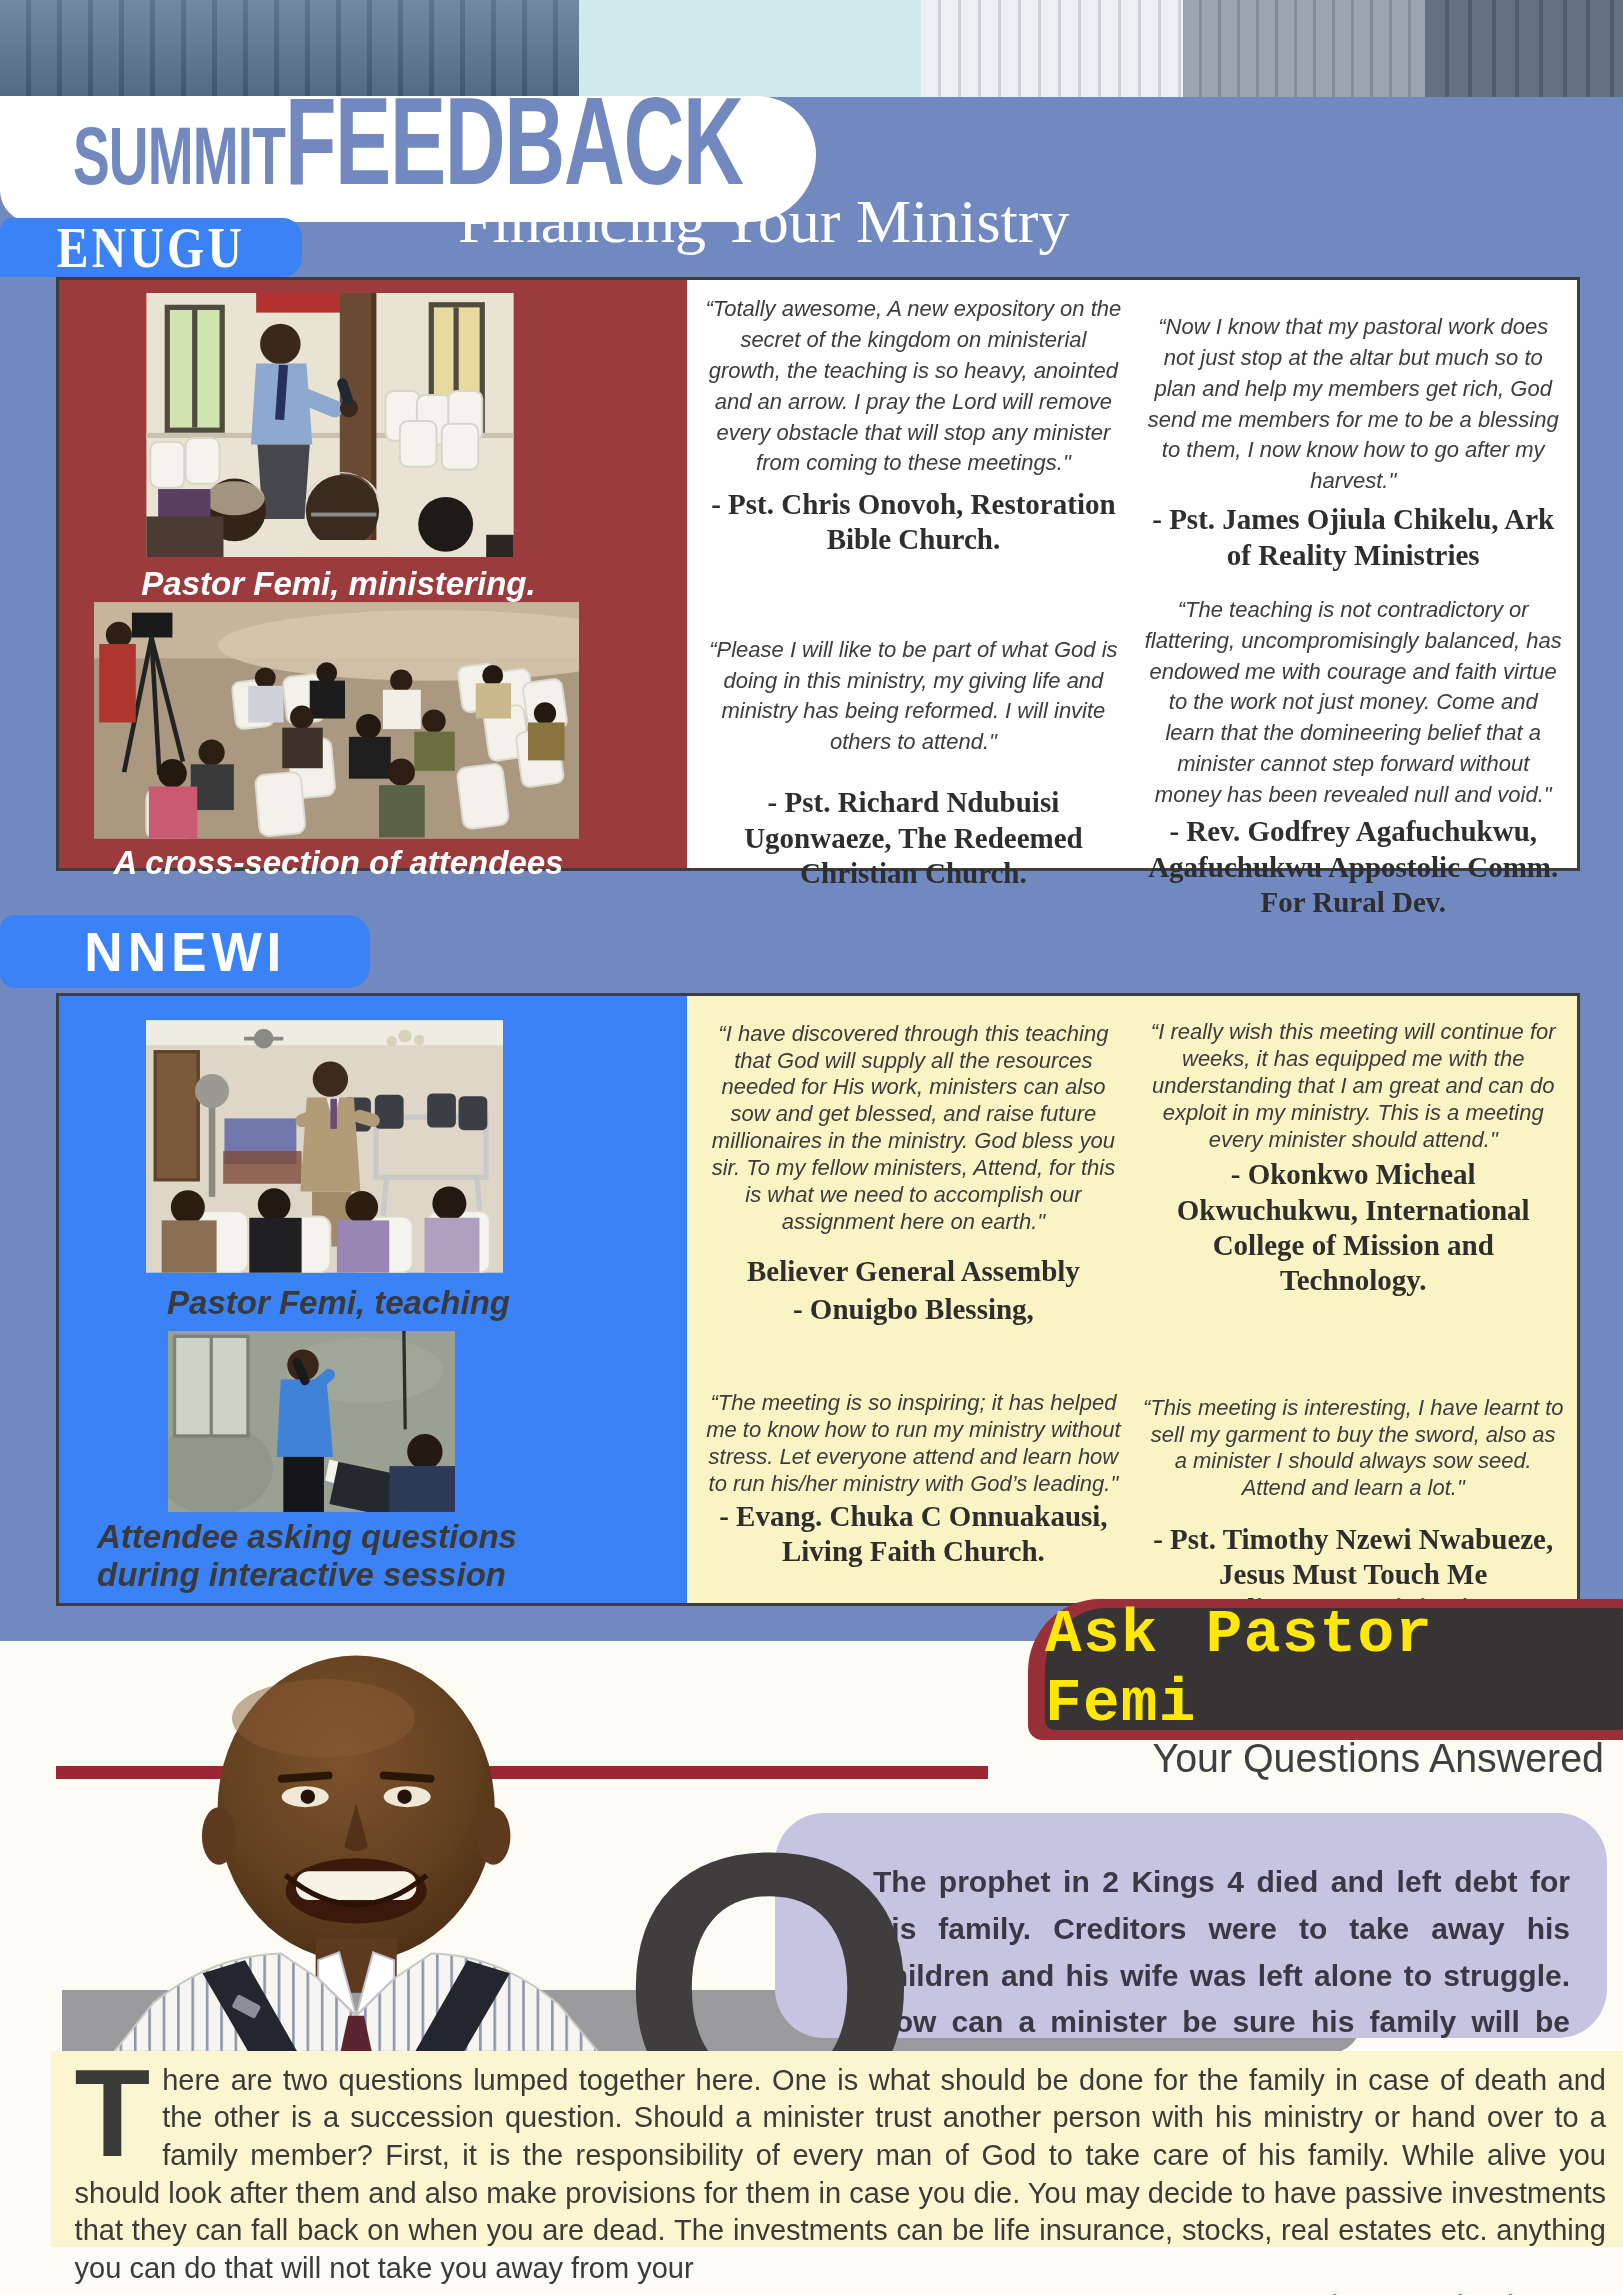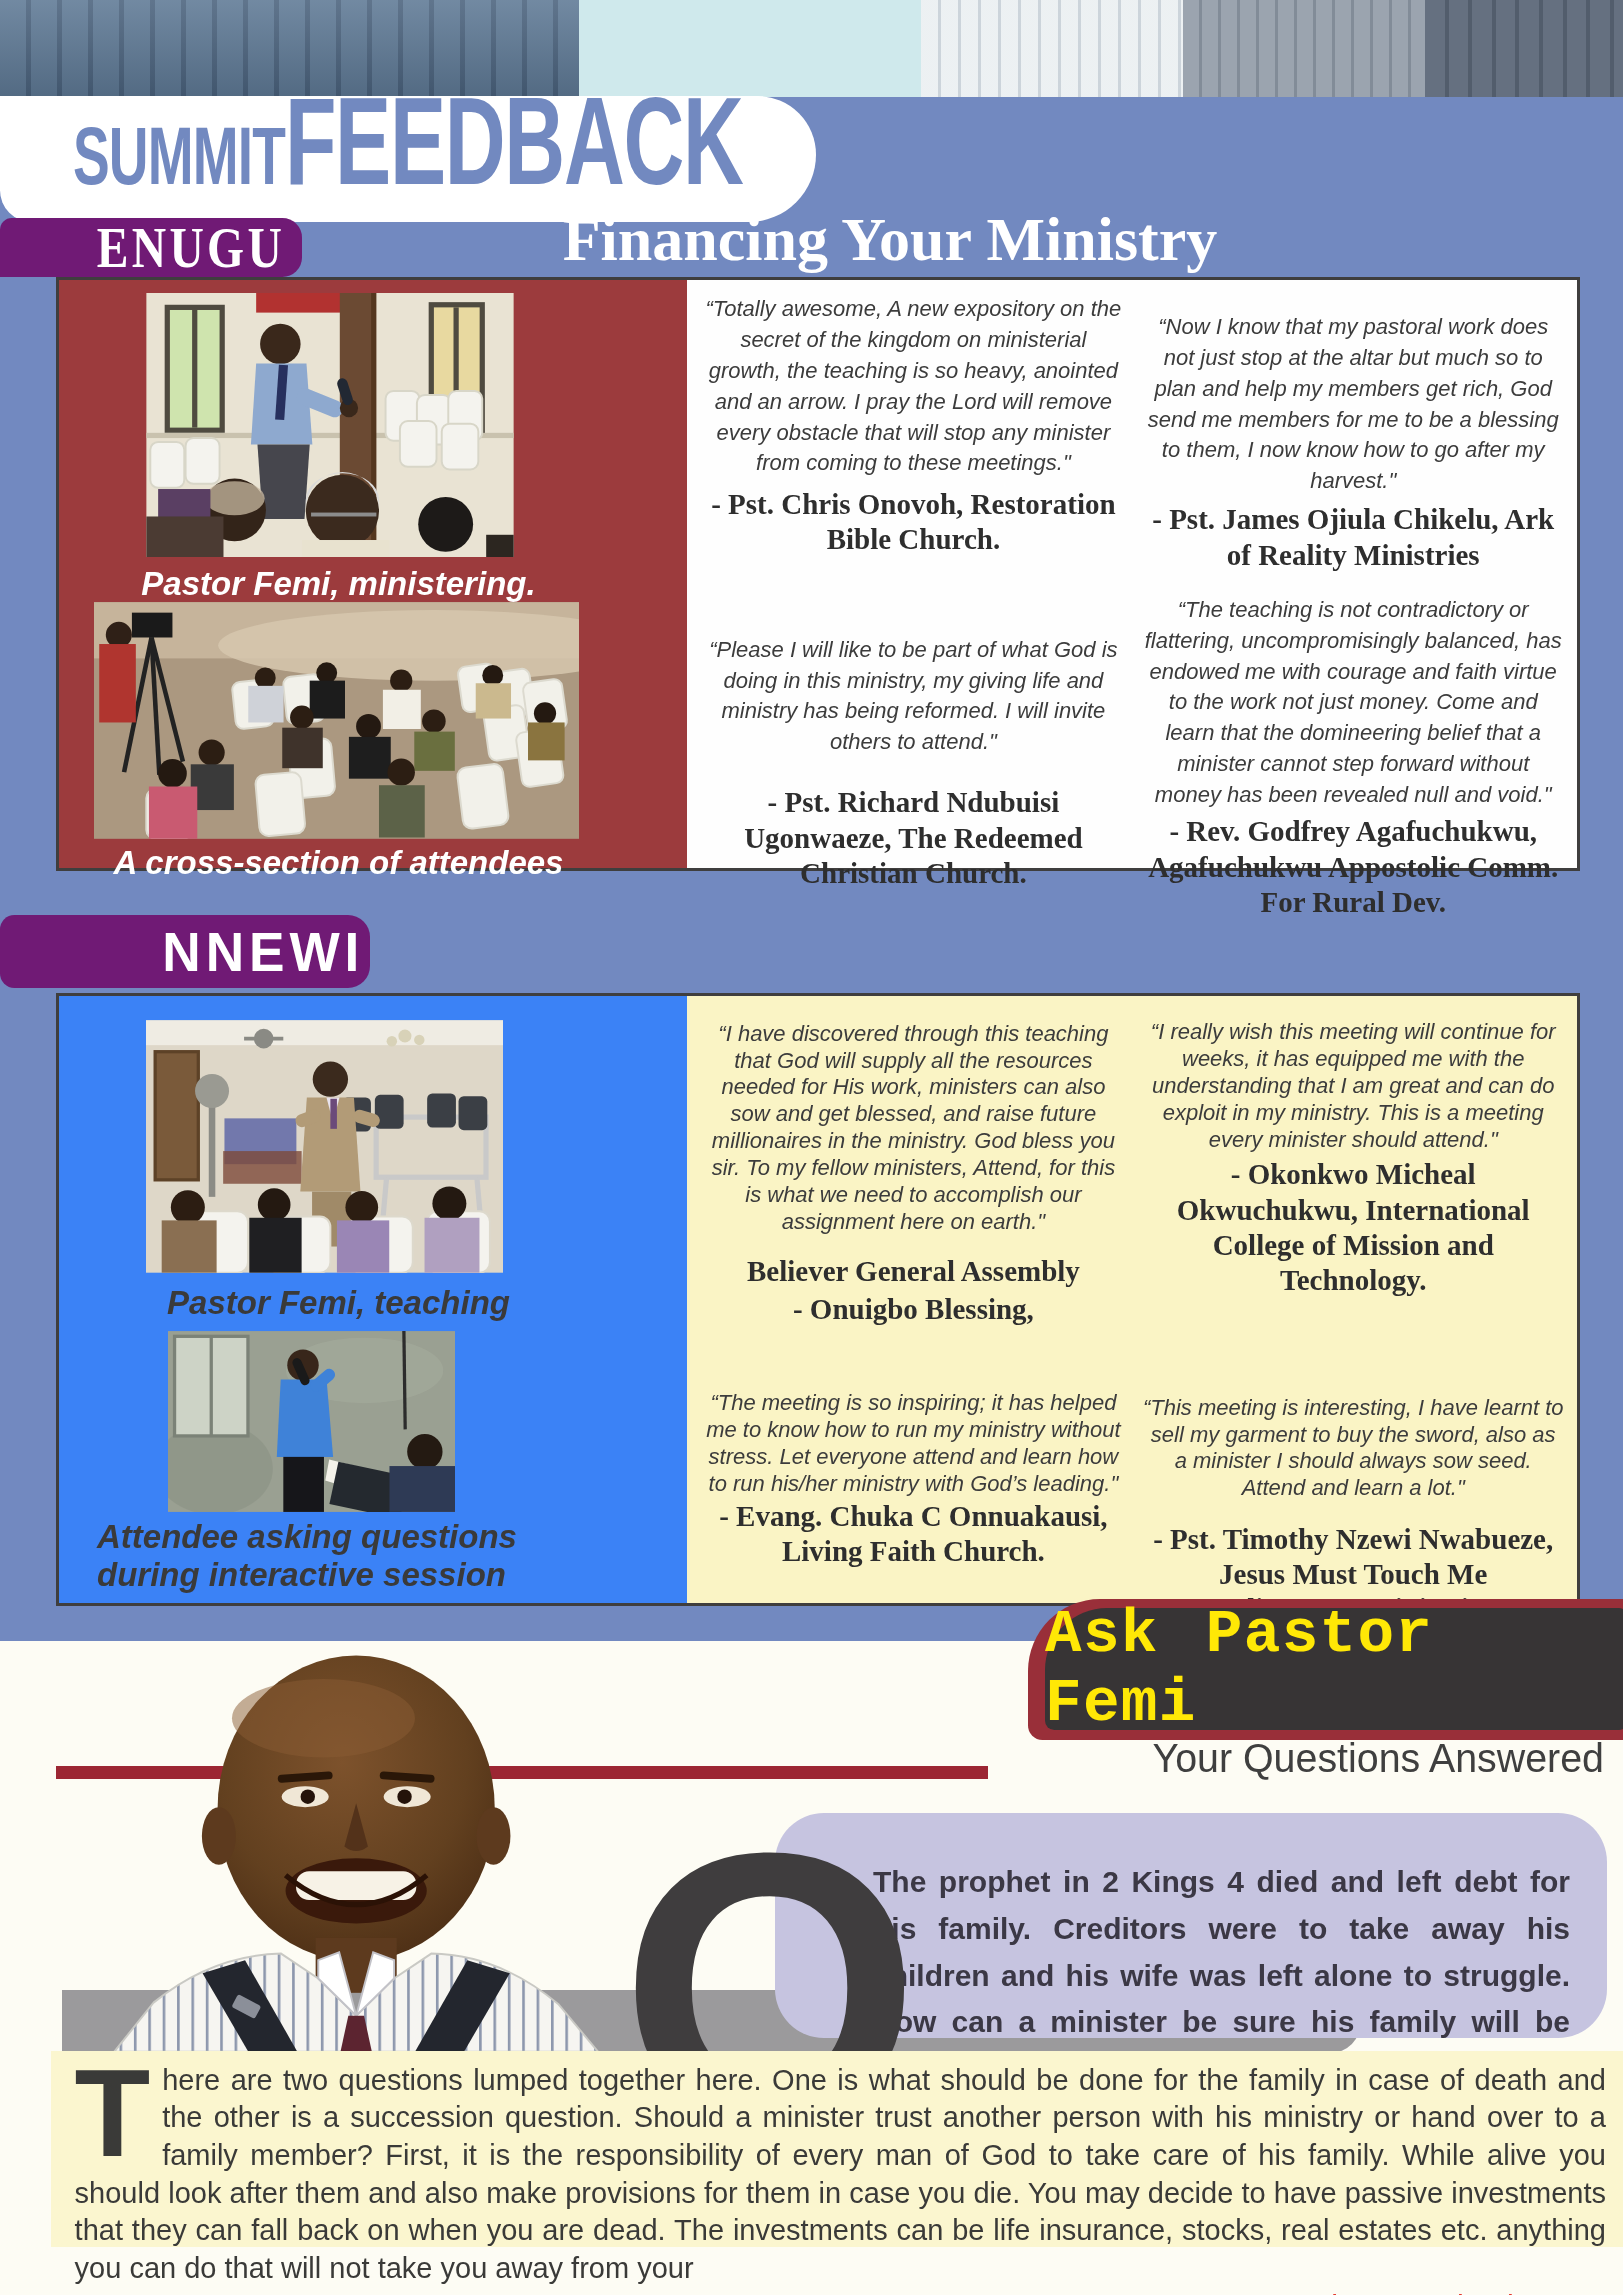--- a/index.html
+++ b/index.html
@@ -20,29 +20,29 @@
       background:repeating-linear-gradient(90deg,#657080 0 19.6px,#525d6c 19.6px 23.6px);}
 
   
   .banner{position:absolute;left:0;top:96px;width:816px;height:126px;background:#ffffff;
       border-radius:0 85px 98px 46px;z-index:3;}
   .banner-text{position:absolute;left:73px;bottom:10.5px;white-space:nowrap;
       transform:scaleX(.68);transform-origin:left bottom;color:#7289c0;}
   .t-summit{font-weight:bold;font-size:81px;letter-spacing:-1.3px;}
   .t-feedback{font-weight:bold;font-size:124px;letter-spacing:-2px;}
 
-  .tab{position:absolute;background:#701a75;display:flex;align-items:center;justify-content:flex-end;z-index:4;color:#fff;}
+  .tab{position:absolute;background:#3b82f6;display:flex;align-items:center;justify-content:center;z-index:4;color:#fff;}
   .tab-enugu{left:0;top:218px;width:302px;height:59px;border-radius:11.8px 19.6px 19.6px 0;}
   .tab-enugu .tab-label{font-family:"Liberation Serif",serif;font-weight:bold;font-size:56px;
       letter-spacing:3.9px;transform:scaleX(.85);}
   .tab-nnewi{left:0;top:915px;width:370px;height:73px;border-radius:14.4px 22px 22px 14.4px;}
   .tab-nnewi .tab-label{font-weight:800;font-size:56px;letter-spacing:5.2px;transform:scaleX(.95);}
 
-  .main-title{position:absolute;left:458px;top:208px;width:864px;text-align:center;z-index:3;
-      font-family:"Liberation Serif",serif;font-weight:bold;font-size:62px;line-height:1;color:#ffffff;}
+  .main-title{position:absolute;left:458px;top:190px;width:864px;text-align:left;z-index:3;
+      font-family:"Liberation Serif",serif;font-weight:normal;font-size:62px;line-height:1;color:#ffffff;}
 
   
   .row{position:absolute;left:56px;width:1524px;border:3.3px solid #3f3e3e;display:flex;z-index:2;}
   .row-enugu{top:277px;height:594px;background:#fefefe;}
   .row-nnewi{top:993px;height:613px;background:#faf4c5;}
   .panel-photos{width:628px;flex:none;position:relative;}
   .panel-maroon{background:#9c3b3d;}
   .panel-orange{background:#3b82f6;}
   .photo{position:absolute;overflow:hidden;}
   .caption{position:absolute;font-style:italic;font-weight:bold;font-size:33px;line-height:1.16;}

